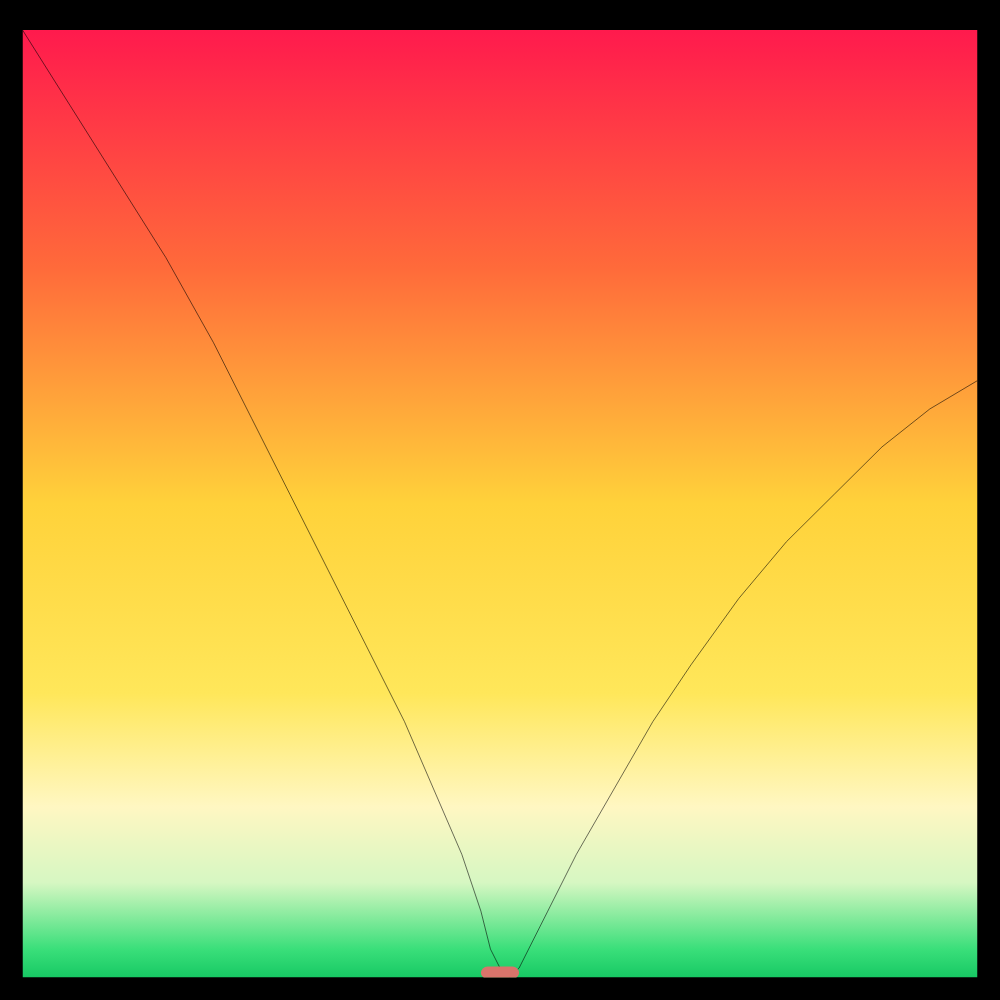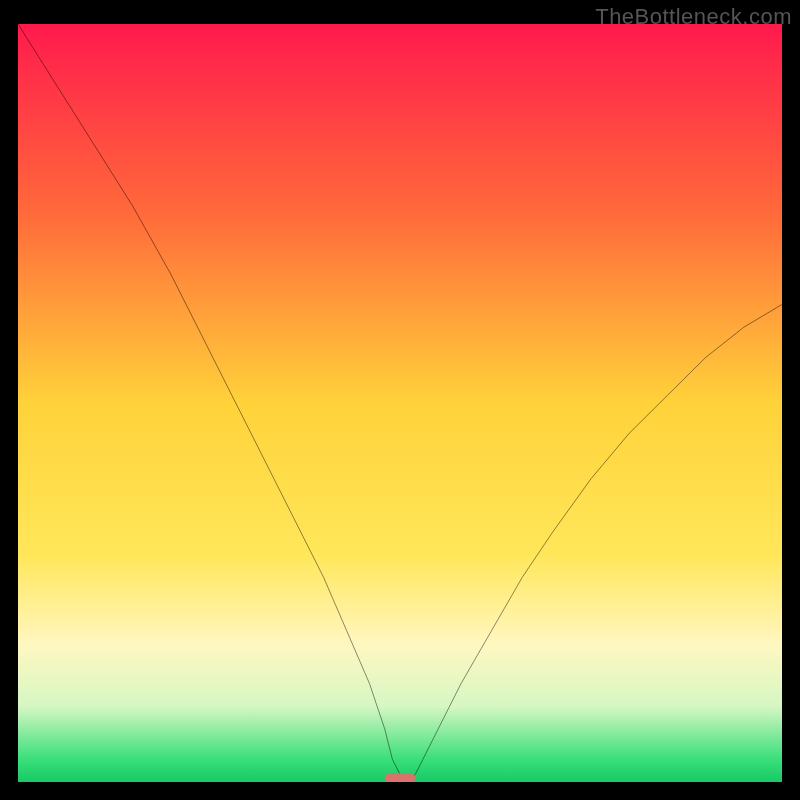--- a/index.html
+++ b/index.html
@@ -37,21 +37,20 @@
   .plot svg {
     display: block;
     width: 100%;
     height: 100%;
   }
 </style>
 </head>
 <body>
 
 <div class="frame">
-  <div class="watermark">TheBottleneck.com</div>
 
   <div class="plot">
     <svg viewBox="0 0 100 100" preserveAspectRatio="none">
       <defs>
         <linearGradient id="bg-grad" x1="0" y1="0" x2="0" y2="1">
             <stop offset="0%" stop-color="#ff1a4d"></stop>
             <stop offset="25%" stop-color="#ff6a3a"></stop>
             <stop offset="50%" stop-color="#ffd23a"></stop>
             <stop offset="70%" stop-color="#ffe75a"></stop>
             <stop offset="82%" stop-color="#fff7c2"></stop>

